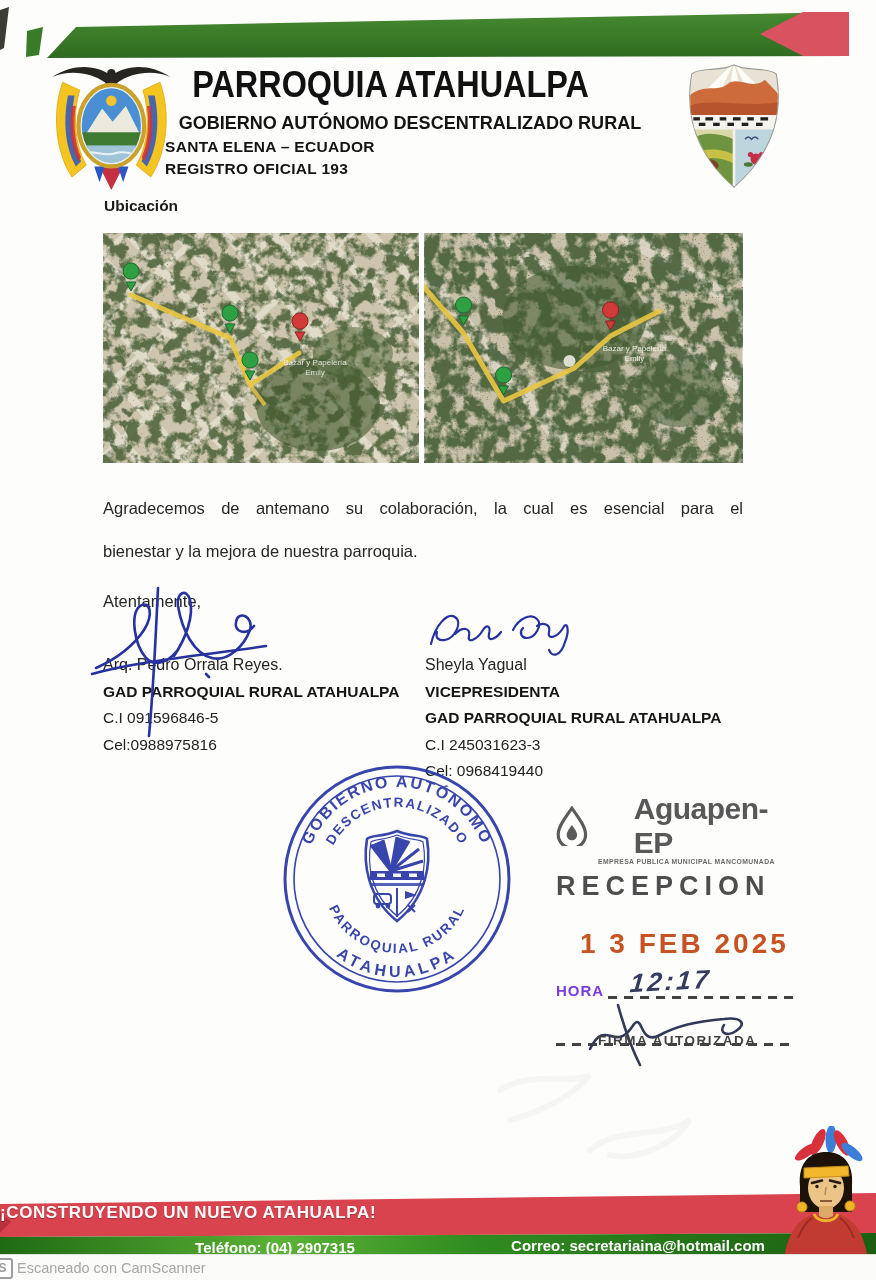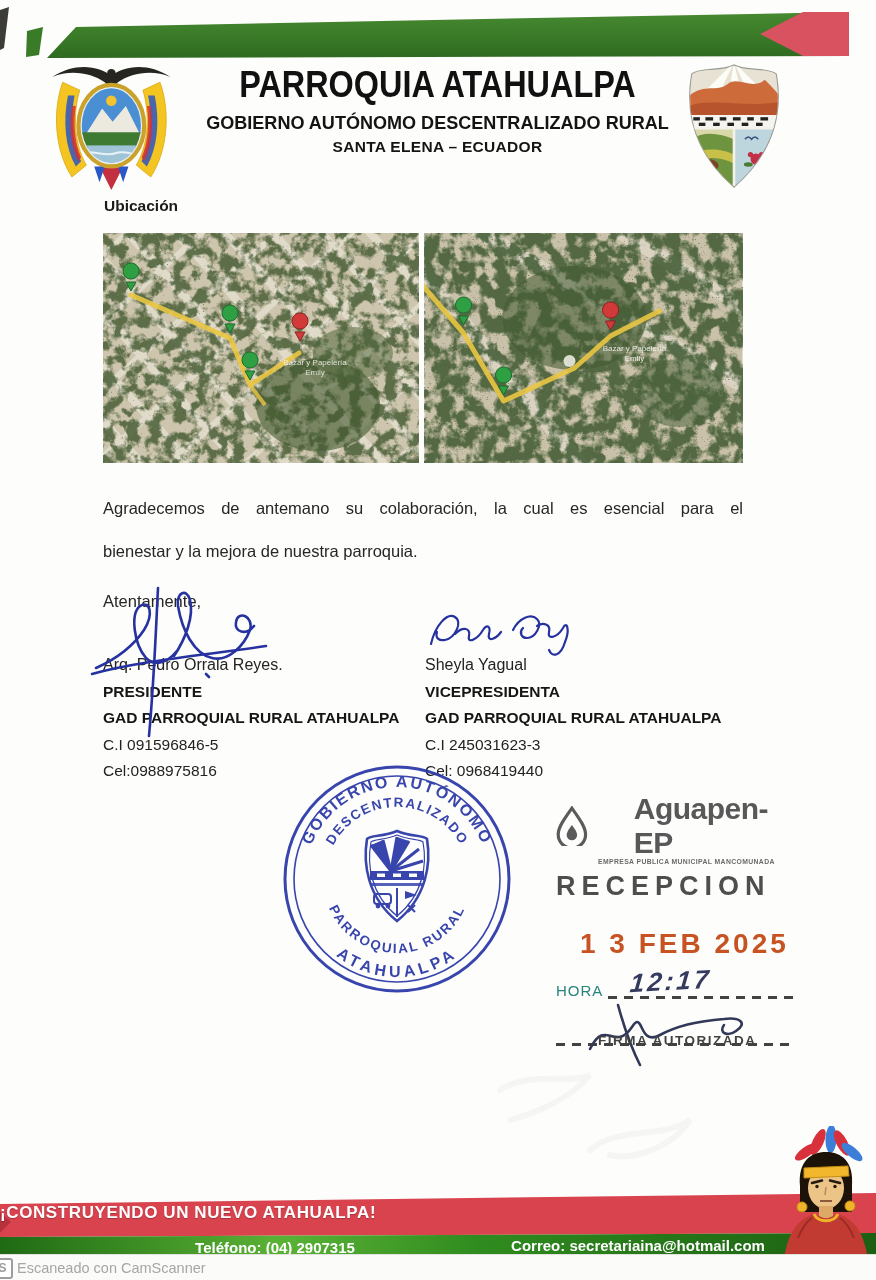--- a/index.html
+++ b/index.html
@@ -1,20 +1,20 @@
 <!DOCTYPE html>
 <html><head>
 <meta charset="utf-8">
 <style>
   html,body{margin:0;padding:0;background:#e9e9e9;}
   .page{position:relative;width:876px;height:1280px;margin:0 auto;background:#fdfdfb;
         overflow:hidden;font-family:"Liberation Sans",sans-serif;color:#2b2b2b;}
   .abs{position:absolute;}
   
-  .header-text{left:165px;top:64px;width:545px;text-align:center;color:#141414;}
+  .header-text{left:165px;top:64px;width:545px;text-align:left;color:#141414;}
   .doc-title{font-size:36px;font-weight:800;letter-spacing:0px;transform:scaleX(.9);
              transform-origin:center;white-space:nowrap;color:#111;}
   .doc-sub1{font-size:19px;font-weight:800;margin-top:6px;transform:scaleX(.95);transform-origin:center;white-space:nowrap;}
   .doc-sub{font-size:15.5px;font-weight:800;margin-top:4px;letter-spacing:.3px;}
   
   .section-label{left:104px;top:197px;font-size:15.5px;font-weight:800;color:#1b1b1b;}
   .maps{left:103px;top:233px;width:640px;display:flex;gap:5px;}
   .map{width:316px;height:230px;overflow:hidden;}
   .para{left:103px;top:487px;width:640px;font-size:16.5px;line-height:43px;color:#262626;}
   .para .l1{text-align:justify;text-align-last:justify;}
@@ -24,21 +24,21 @@
   .sig-col .nm{font-size:16px;}
   .sig-col .rl,.sig-col .org{font-weight:800;color:#151515;}
   
   .stampwrap{left:556px;top:792px;width:250px;opacity:.9;}
   .brandrow{display:flex;align-items:center;gap:6px;filter:blur(.3px);}
   .brandname{font-size:30px;font-weight:800;color:#474747;letter-spacing:-.5px;margin-left:40px;}
   .brandsub{font-size:6.8px;font-weight:700;color:#5a5a5a;letter-spacing:.4px;margin:-2px 0 0 42px;filter:blur(.3px);}
   .recepcion{font-size:27px;font-weight:800;color:#3c3c3c;letter-spacing:6px;margin-top:6px;filter:blur(.35px);}
   .datestamp{font-size:28px;font-weight:800;color:#c2410c;letter-spacing:3px;margin:26px 0 0 24px;filter:blur(.25px);}
   .horarow{position:relative;margin-top:22px;height:26px;}
-  .horalbl{font-size:15px;font-weight:400;color:#0f766e;letter-spacing:1px;filter:blur(.25px);}
+  .horalbl{font-size:15px;font-weight:700;color:#6d28d9;letter-spacing:1px;filter:blur(.25px);}
   .dashes{position:absolute;height:3.2px;background:repeating-linear-gradient(90deg,#2e2e2e 0 9px,transparent 9px 16px);filter:blur(.2px);}
   .hora-time{position:absolute;left:74px;top:-16px;font-size:26px;font-weight:700;font-style:italic;
              color:#20264f;transform:rotate(-3deg) skewX(-8deg);letter-spacing:3px;filter:none;}
   .firmarow{position:relative;margin-top:25px;}
   .firmalbl{font-size:13.5px;font-weight:800;color:#2e2e2e;letter-spacing:1.5px;margin:4px 0 0 42px;filter:blur(.25px);}
   
   .slogan{left:0;top:1203px;width:876px;color:#fff;font-size:17px;font-weight:800;
           letter-spacing:.6px;text-shadow:0 1px 1px rgba(0,0,0,.25);z-index:4;}
   .contact{color:#fff;font-size:15px;font-weight:800;z-index:4;white-space:nowrap;}
   .scanbar{left:0;top:1254px;width:876px;height:26px;background:#fbfbfa;border-top:1px solid #e2e2e0;
@@ -138,20 +138,21 @@
       <path d="M60,72 q3,-4 6,0 q3,-4 6,0" stroke="#33507a" stroke-width="1.4" fill="none"></path>
       <line x1="50" y1="62" x2="50" y2="116" stroke="#f4f1ea" stroke-width="2.4"></line>
       <line x1="8" y1="62" x2="92" y2="62" stroke="#f4f1ea" stroke-width="2.4"></line>
     </g>
   </svg>
 
   <div class="abs header-text">
     <div class="doc-title">PARROQUIA ATAHUALPA</div>
     <div class="doc-sub1">GOBIERNO AUTÓNOMO DESCENTRALIZADO RURAL</div>
     <div class="doc-sub">SANTA ELENA – ECUADOR</div>
+    <div class="doc-sub">REGISTRO OFICIAL 193</div>
   </div>
 
   <div class="abs section-label">Ubicación</div>
 
   <div class="abs maps">
     <svg class="map" viewBox="0 0 316 230">
       <defs>
         <filter id="vegA" x="-10%" y="-10%" width="120%" height="120%">
           <feTurbulence type="fractalNoise" baseFrequency="0.085" numOctaves="4" seed="11" result="n"></feTurbulence>
           <feColorMatrix in="n" type="matrix" values="0 0 0 0 0  0 0 0 0 0  0 0 0 0 0  3 3 3 0 -4.1" result="a"></feColorMatrix>
@@ -272,21 +273,20 @@
       <path d="M6,44 C10,26 22,12 30,17 C38,22 30,38 20,40 C14,41 10,38 12,32"></path>
       <path d="M30,34 C38,26 46,28 44,36 C42,44 52,40 58,30 C62,24 66,26 64,34 C62,42 70,40 76,32"></path>
       <path d="M88,30 C94,18 106,13 112,19 C118,25 110,38 102,38 C96,38 94,32 98,28"></path>
       <path d="M112,26 C118,22 126,24 124,32 C122,40 132,38 138,28 C142,20 145,30 140,42 C136,56 127,58 124,50"></path>
     </g>
   </svg>
 
   <div class="abs sig-cols">
     <div class="sig-col">
       <div class="nm">Arq. Pedro Orrala Reyes.</div>
-      <div class="rl">PRESIDENTE</div>
       <div class="org">GAD PARROQUIAL RURAL ATAHUALPA</div>
       <div>C.I 091596846-5</div>
       <div>Cel:0988975816</div>
     </div>
     <div class="sig-col">
       <div class="nm">Sheyla Yagual</div>
       <div class="rl">VICEPRESIDENTA</div>
       <div class="org">GAD PARROQUIAL RURAL ATAHUALPA</div>
       <div>C.I 245031623-3</div>
       <div>Cel: 0968419440</div>

